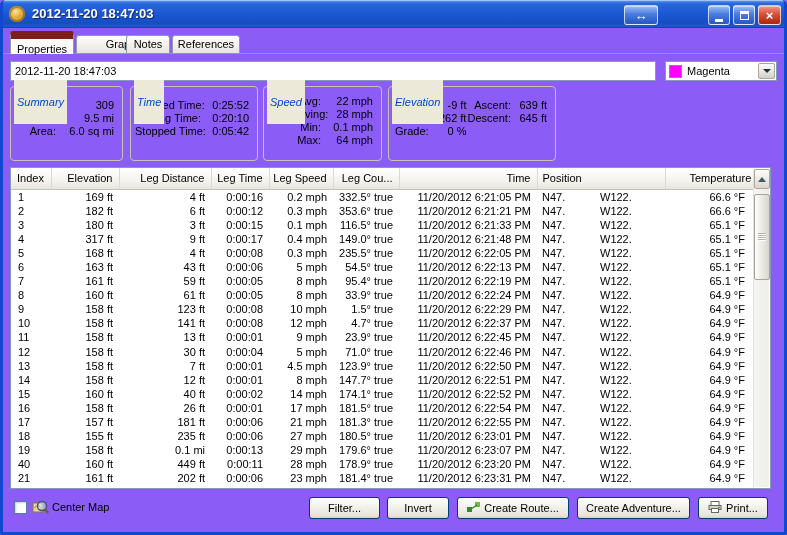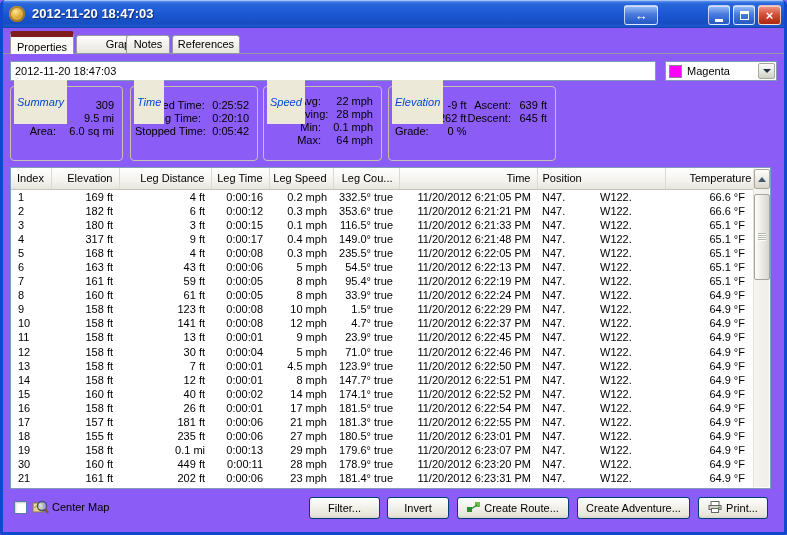--- a/index.html
+++ b/index.html
@@ -28,21 +28,21 @@
   .tbtn.close { left:758px; width:23px; background: linear-gradient(180deg,#F0988A 0%,#D8513B 45%,#B02A14 92%); font-size:13px; }
   .glyph-min { display:block; width:8px; height:3px; background:#fff; margin-top:10px; }
   .glyph-max { display:block; width:9px; height:9px; border:1px solid #fff; border-top-width:3px; }
 
   
   .tabline { position:absolute; left:3px; top:53px; width:781px; height:1px; background:#919B9C; z-index:1; }
   .tab { position:absolute; border:1px solid #919B9C; border-bottom:none; border-radius:3px 3px 0 0;
     text-align:center; line-height:17px; background: linear-gradient(180deg,#FEFEFE,#F0EFEA 60%,#E6E4DA); cursor:default; }
   .tab.inactive { top:35px; height:18px; z-index:0; }
   .tab.active { top:31px; height:23px; line-height:21px; z-index:2;
-    background:#FBFAF6; border-top:6px solid #7f1d1d; box-shadow: 0 0 0 0 #fff; }
+    background:#FBFAF6; border-top:8px solid #7f1d1d; box-shadow: 0 0 0 0 #fff; }
   #tab0 { left:10px; width:64px; }
   #tab1 { left:76px; width:66px;padding-left:24px; }
   #tab2 { left:126px; width:44px; }
   #tab3 { left:172px; width:68px; }
 
   
   .name-input { position:absolute; left:10px; top:61px; width:646px; height:20px; border:1px solid #7F9DB9;
     background:#fff; font-family:"Liberation Sans",sans-serif; font-size:11px; padding:0 4px; }
   .combo { position:absolute; left:665px; top:61px; width:112px; height:20px; border:1px solid #7F9DB9; background:#fff;
     display:flex; align-items:center; }
@@ -455,21 +455,21 @@
             <td class="c1">158 ft</td>
             <td class="c2">0.1 mi</td>
             <td class="c3">0:00:13</td>
             <td class="c4">29 mph</td>
             <td class="c5">179.6° true</td>
             <td class="c6">11/20/2012 6:23:07 PM</td>
             <td class="c7"><span class="lat">N47.</span><span>W122.</span></td>
             <td class="c8">64.9 °F</td>
           </tr>
           <tr>
-            <td class="c0">30</td>
+            <td class="c0">40</td>
             <td class="c1">160 ft</td>
             <td class="c2">449 ft</td>
             <td class="c3">0:00:11</td>
             <td class="c4">28 mph</td>
             <td class="c5">178.9° true</td>
             <td class="c6">11/20/2012 6:23:20 PM</td>
             <td class="c7"><span class="lat">N47.</span><span>W122.</span></td>
             <td class="c8">64.9 °F</td>
           </tr>
           <tr>

